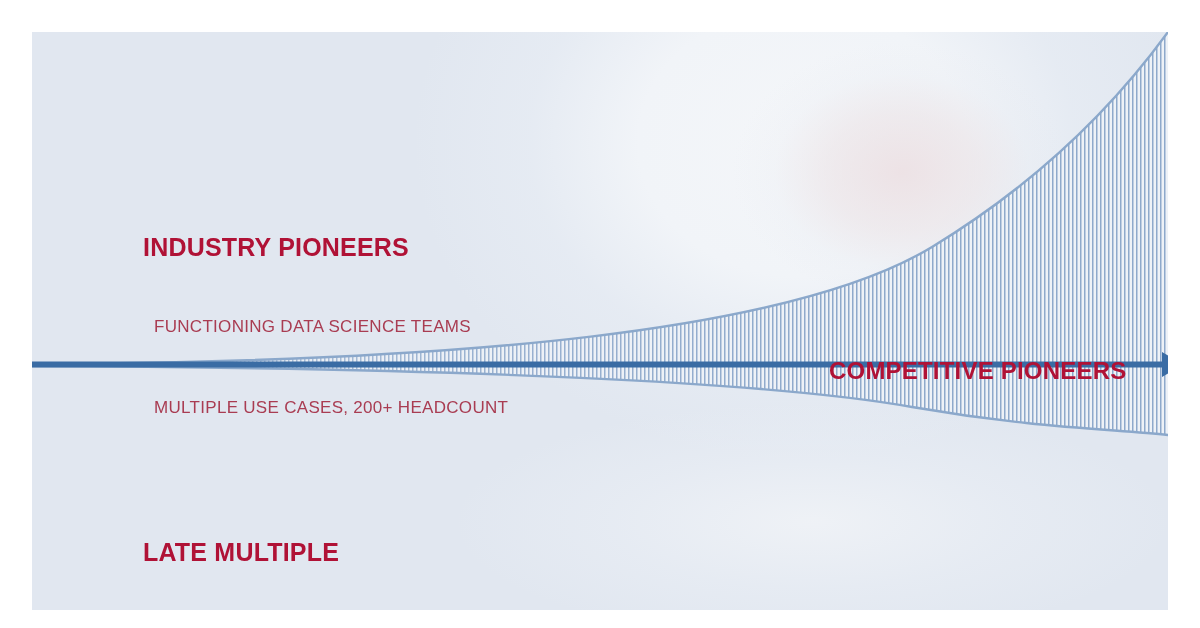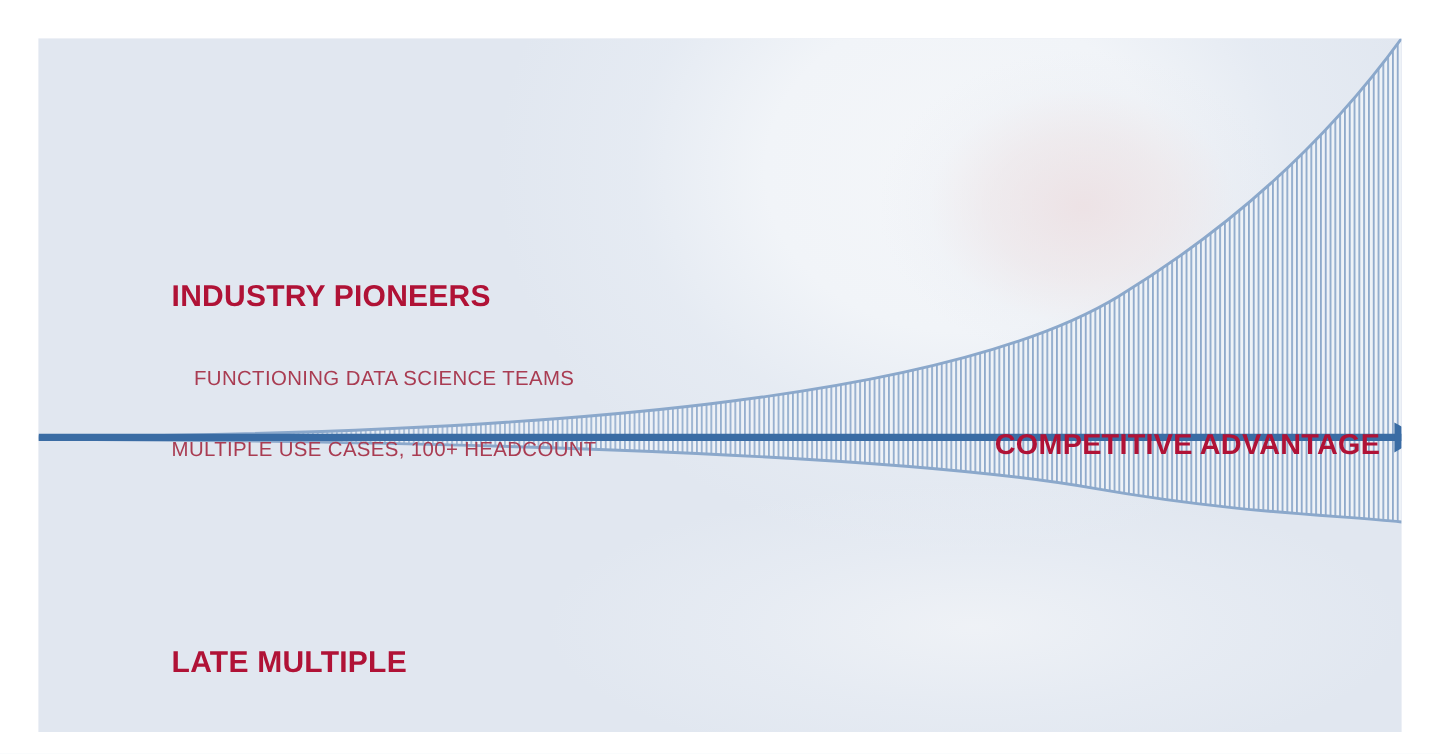--- a/index.html
+++ b/index.html
@@ -88,22 +88,21 @@
     color: #b01236;
     margin: 0 0 9px 0;
     line-height: 1.05;
   }
   .block-sub {
     font-size: 17px;
     font-weight: 400;
     letter-spacing: 0.3px;
     color: #a93c52;
     line-height: 1.32;
-    margin: 0;
-    text-align: center;
+    margin: 11px;
   }
   .pioneers-block { left: 111px; top: 166px; }
   .adopters-block { left: 111px; top: 471px; }
 
   .axis-caption {
     position: absolute;
     left: 797px;
     top: 325px;
     font-size: 24px;
     font-weight: 700;
@@ -169,25 +168,25 @@
 
       <g>
         <line x1="0" y1="332.5" x2="1141" y2="332.5" stroke="#3a6ca4" stroke-width="6"></line>
         <polygon points="1130,320 1152,332.5 1130,345" fill="#3a6ca4"></polygon>
       </g>
     </svg>
 
     <div class="label-block pioneers-block">
       <div class="block-heading">INDUSTRY PIONEERS</div>
       <div class="block-sub">FUNCTIONING DATA SCIENCE TEAMS</div>
-      <div class="block-sub">MULTIPLE USE CASES, 100+ HEADCOUNT</div>
+      <div class="block-sub">MULTIPLE USE CASES, 200+ HEADCOUNT</div>
     </div>
 
     <div class="label-block adopters-block">
       <div class="block-heading">LATE MULTIPLE</div>
       
       
     </div>
 
-    <div class="axis-caption">COMPETITIVE ADVANTAGE</div>
+    <div class="axis-caption">COMPETITIVE PIONEERS</div>
 
   </div>
 </div>
 
 </body></html>

